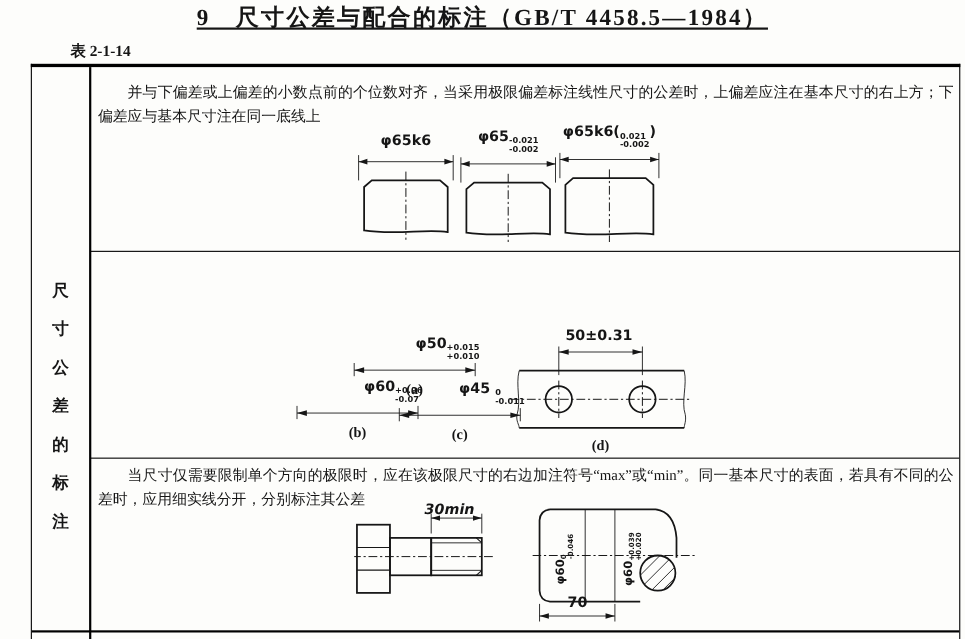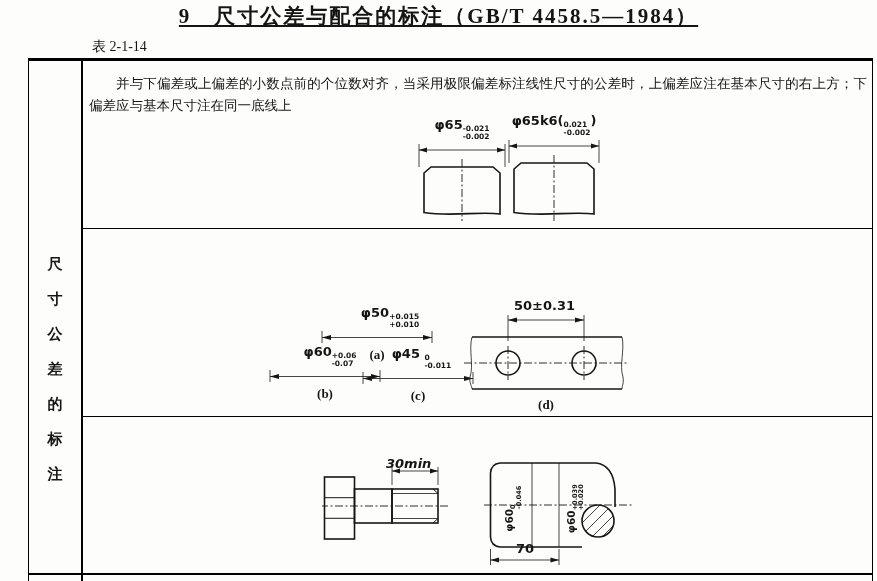--- a/index.html
+++ b/index.html
@@ -3,21 +3,21 @@
 <meta charset="utf-8">
 <style>
   html,body{margin:0;padding:0;}
   body{
     width:877px;height:581px;position:relative;overflow:hidden;
     background:#fdfdfb;color:#151515;
     font-family:"Liberation Serif", serif;
   }
   .title{position:absolute;top:2px;left:0;width:100%;text-align:center;
     font-size:21px;font-weight:700;letter-spacing:2px;text-decoration:underline;}
-  .table-label{position:absolute;top:38px;left:64px;font-size:14px;font-weight:400;margin-left:28px;}
+  .table-label{position:absolute;top:38px;left:64px;font-size:14px;font-weight:700;}
   .gbtable{position:absolute;left:28px;top:58px;width:845px;height:523px;
     border-top:3px solid #000;border-left:1.5px solid #000;border-right:1.5px solid #000;box-sizing:border-box;}
   .sidebar-line{position:absolute;left:52px;top:0;height:523px;width:1.5px;background:#000;}
   .sidebar-chars{position:absolute;left:0;top:194px;width:52px;display:flex;flex-direction:column;
     align-items:center;gap:16px;font-size:15px;font-weight:600;}
   .divider{position:absolute;left:53px;right:0;border-top:1.5px solid #000;}
   .divider.d1{top:167px;}
   .divider.d2{top:355px;}
   .divider.dbottom{left:0;top:512px;border-top:2.5px solid #000;}
   .para{position:absolute;left:60px;width:778px;font-size:13.5px;line-height:21.5px;
@@ -31,21 +31,21 @@
   .stack{display:inline-flex;flex-direction:column;align-items:flex-start;
     font-size:7.5px;line-height:7.5px;font-weight:600;vertical-align:-2px;}
   .fig{position:absolute;text-align:center;}
   .fig svg{display:block;}
   svg line, svg path, svg rect, svg circle{stroke:#161616;stroke-width:1;fill:none;}
   svg polygon{fill:#161616;stroke:none;}
   svg .thick{stroke-width:1.6;}
   svg .cl{stroke-width:0.9;stroke-dasharray:8 2.5 2 2.5;}
   svg .thin{stroke-width:0.8;}
   .caption{font-size:13px;font-weight:600;margin-top:2px;text-align:center;}
-  .lab-left{display:block;text-align:center;margin-bottom:1px;}
+  .lab-left{display:block;text-align:right;margin-bottom:1px;}
   .figd-label{position:absolute;top:-3px;left:52px;}
   .overlay{position:absolute;}
   .rot{position:absolute;width:64px;text-align:center;white-space:nowrap;
     transform:rotate(-90deg);}
   .rot .dimlabel{font-size:10.5px;}
   .rot .stack{font-size:6.5px;line-height:6.5px;vertical-align:-1.5px;}
 </style>
 </head>
 <body>
 
@@ -62,20 +62,32 @@
     <span>的</span>
     <span>标</span>
     <span>注</span>
   </div>
   <div class="divider d1"></div>
   <div class="divider d2"></div>
   <div class="divider dbottom"></div>
 
   <div class="para p1">并与下偏差或上偏差的小数点前的个位数对齐，当采用极限偏差标注线性尺寸的公差时，上偏差应注在基本尺寸的右上方；下偏差应与基本尺寸注在同一底线上</div>
 
+  <div class="fig" style="left:294px;top:58px;width:92px;">
+    <span class="dimlabel"><span>φ65k6</span></span>
+    <svg width="92" height="82" viewBox="0 0 92 82">
+      <line class="thin" x1="3" y1="4" x2="3" y2="27"></line>
+        <line class="thin" x1="89" y1="4" x2="89" y2="27"></line>
+      <line class="thin" x1="3" y1="10" x2="89" y2="10"></line>
+      <polygon points="3,10 11,7.4 11,12.6"></polygon>
+        <polygon points="89,10 81,7.4 81,12.6"></polygon>
+      <path class="thick" d="M8,33 L15,27 L77,27 L84,33 L84,74 C64,71 36,77 8,72.5 Z"></path>
+      <line class="cl" x1="46" y1="19" x2="46" y2="81"></line>
+    </svg>
+  </div>
 
   <div class="fig" style="left:387px;top:54px;width:92px;text-align:center;">
     <span class="dimlabel"><span>φ65</span><span class="stack">
           <span>-0.021</span>
           <span>-0.002</span>
         </span></span>
     <svg width="92" height="82" viewBox="0 0 92 82">
       <line class="thin" x1="3" y1="4" x2="3" y2="27"></line>
         <line class="thin" x1="89" y1="4" x2="89" y2="27"></line>
       <line class="thin" x1="3" y1="10" x2="89" y2="10"></line>
@@ -162,20 +174,21 @@
       <path class="thin" d="M160,24 C163,37 157,52 161,64 C162,70 160,73 160,76"></path>
       <circle class="thick" cx="46" cy="50" r="12"></circle>
         <circle class="thick" cx="122" cy="50" r="12"></circle>
       <line class="cl" x1="46" y1="33" x2="46" y2="67"></line>
         <line class="cl" x1="122" y1="33" x2="122" y2="67"></line>
       <line class="cl" x1="2" y1="50" x2="166" y2="50"></line>
     </svg>
     <div class="caption">(d)</div>
   </div>
 
+  <div class="para p3">当尺寸仅需要限制单个方向的极限时，应在该极限尺寸的右边加注符号“max”或“min”。同一基本尺寸的表面，若具有不同的公差时，应用细实线分开，分别标注其公差</div>
 
   <div class="fig" style="left:293px;top:398px;width:128px;height:94px;">
     <span class="dimlabel overlay" style="top:-3px;left:64px;font-style:italic;">30min</span>
     <svg width="128" height="94" viewBox="0 0 128 94">
       <line class="thin" x1="70" y1="8" x2="70" y2="26"></line>
         <line class="thin" x1="116" y1="8" x2="116" y2="26"></line>
       <line class="thin" x1="70" y1="12" x2="116" y2="12"></line>
       <polygon points="70,12 78,9.6 78,14.4"></polygon>
         <polygon points="116,12 108,9.6 108,14.4"></polygon>
       <rect class="thick" x="2.5" y="18" width="30" height="62"></rect>

